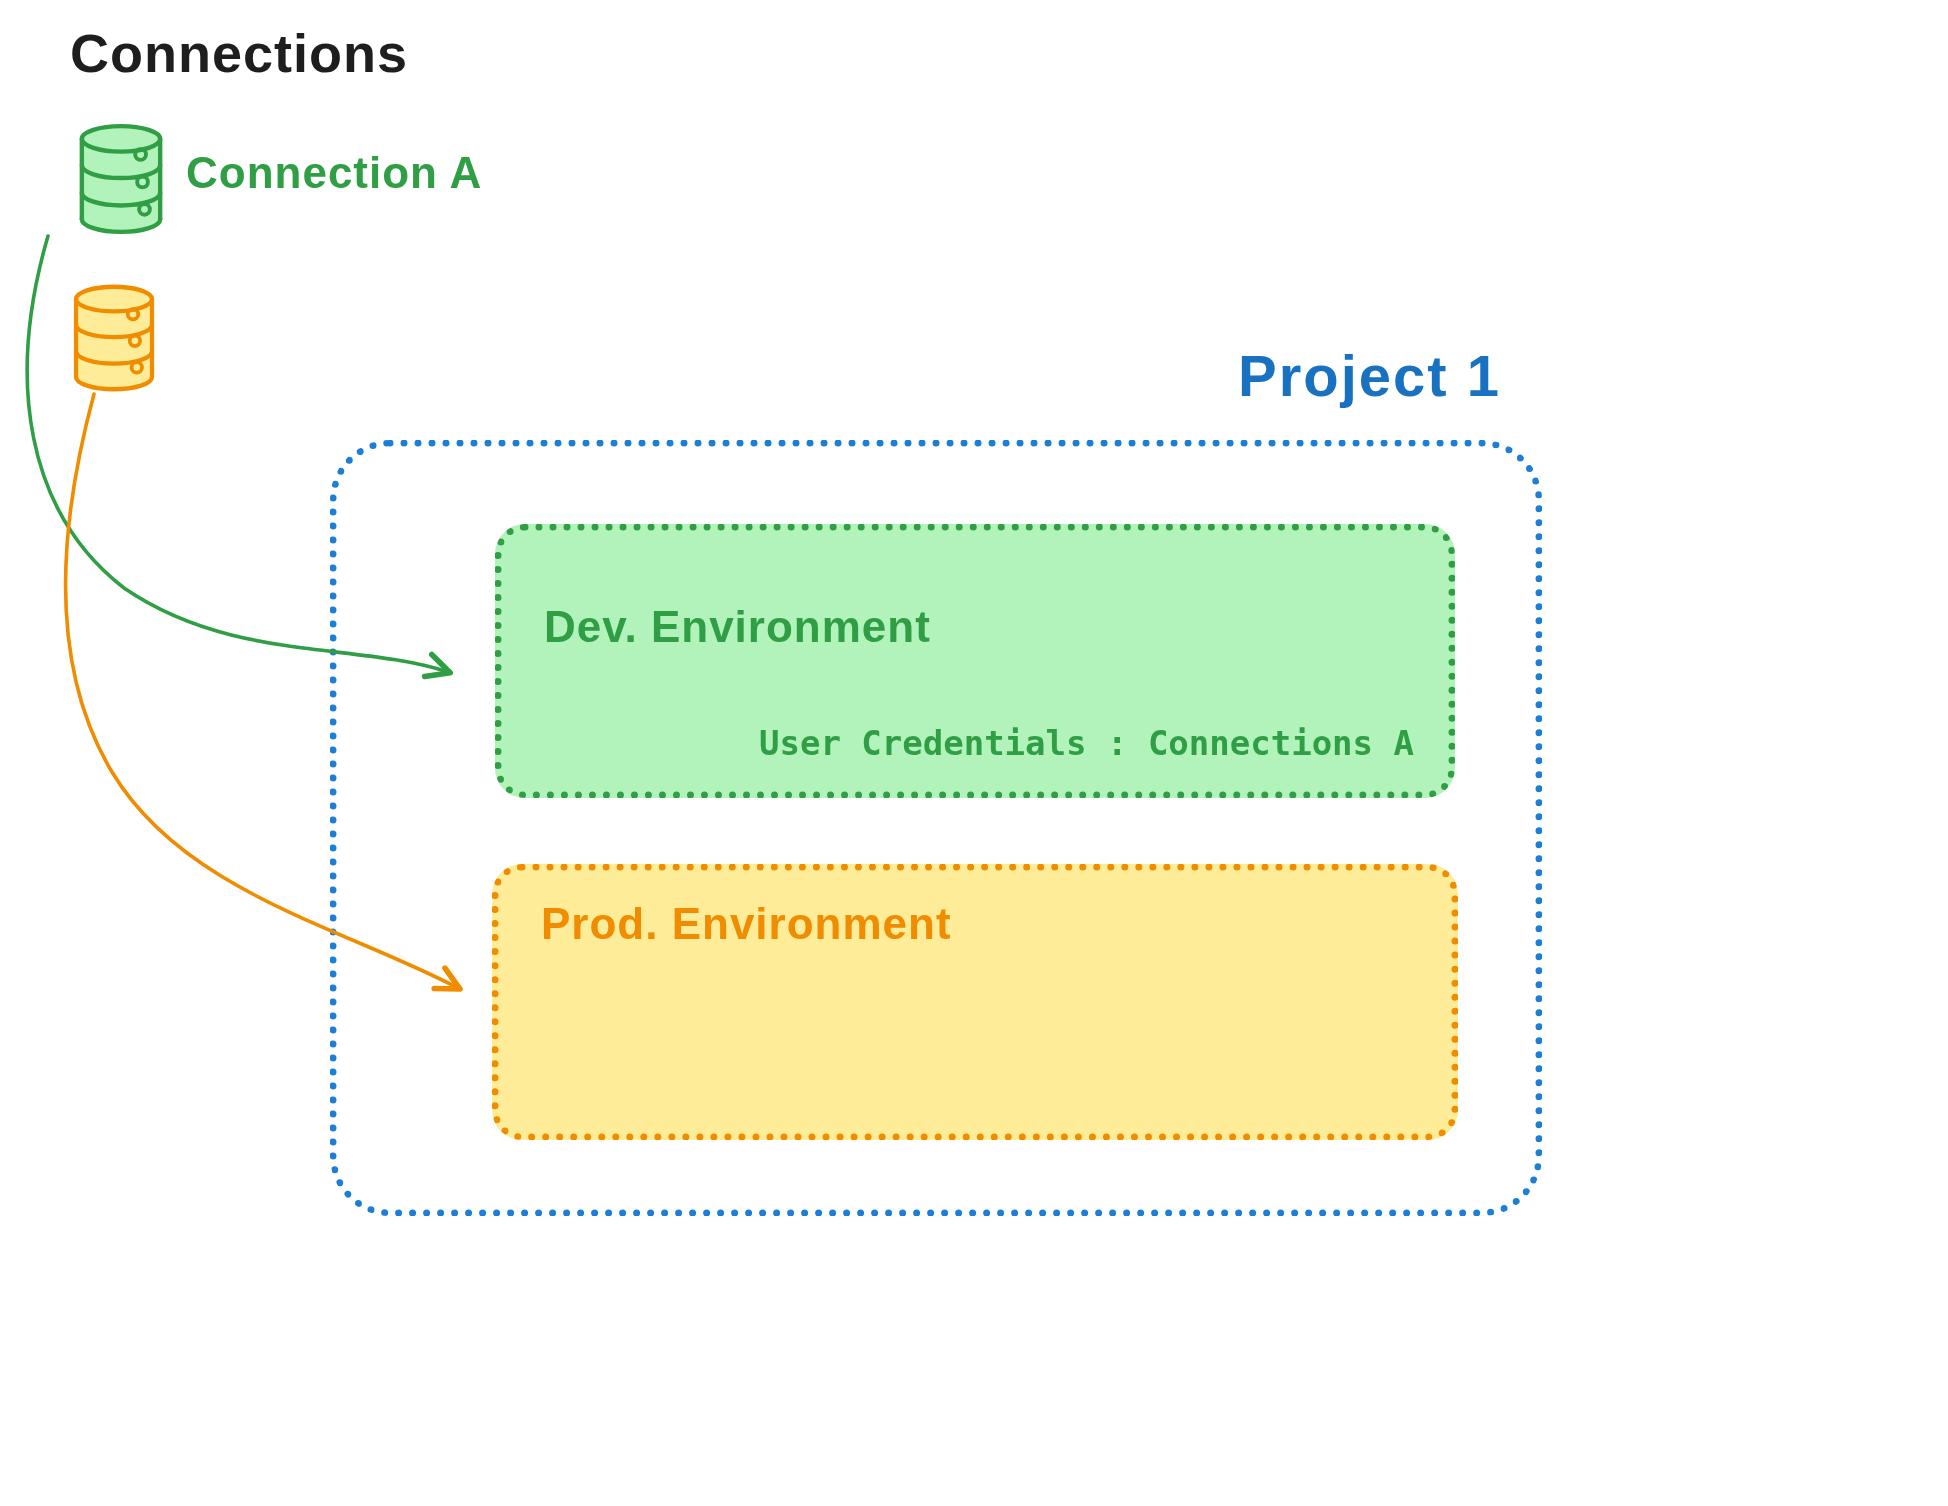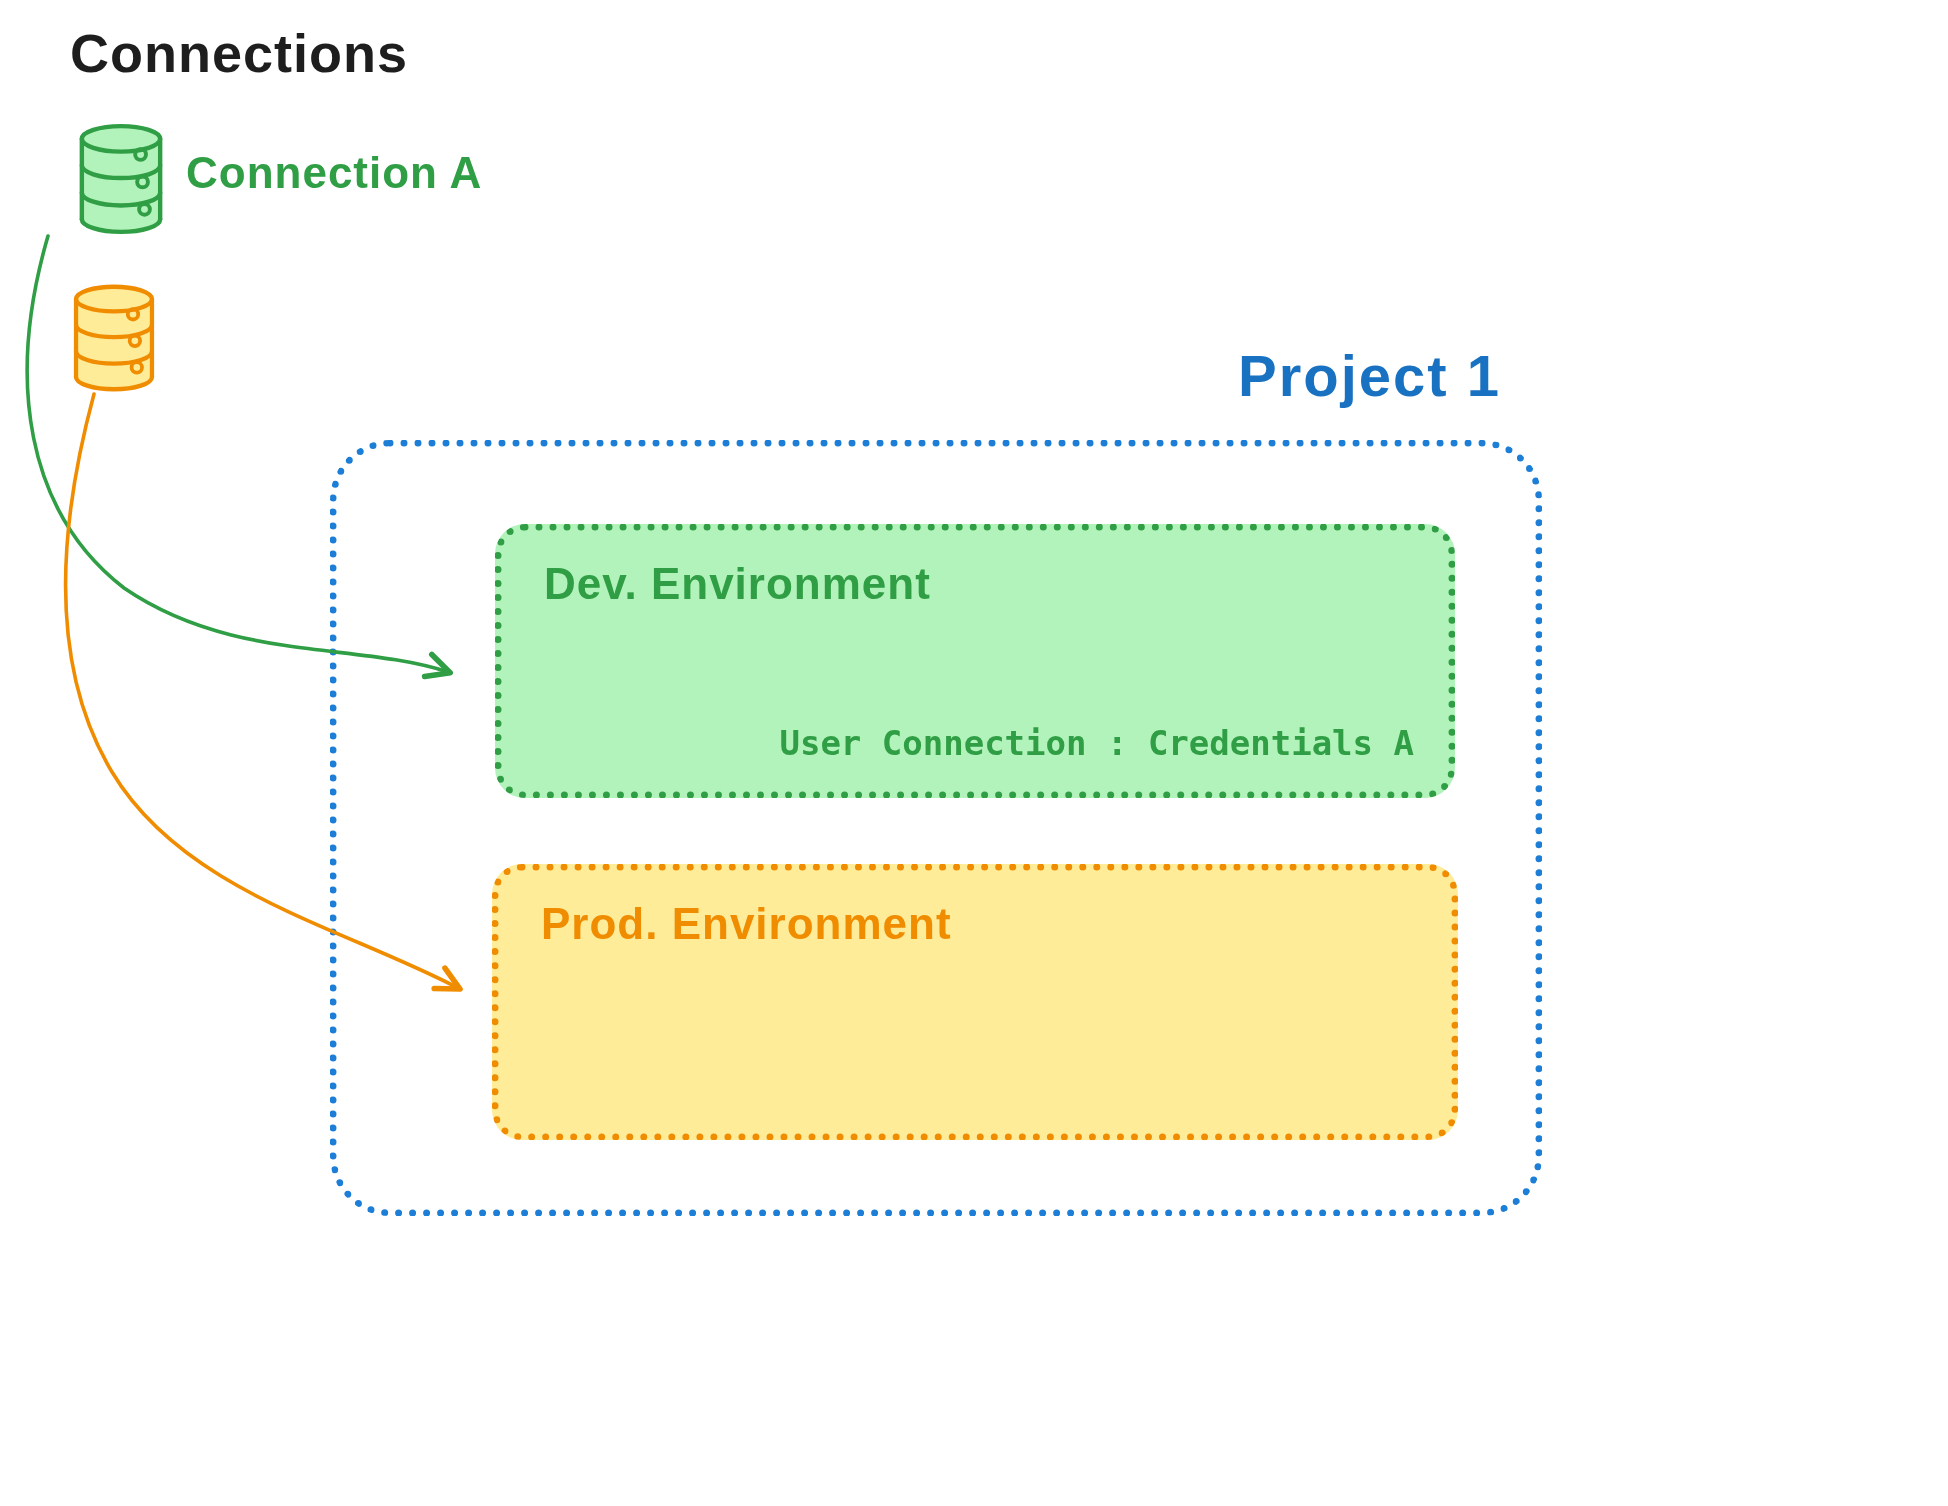--- a/index.html
+++ b/index.html
@@ -71,21 +71,21 @@
     border: 7px dotted #f08c00;
   }
 
   .env-name {
     position: absolute;
     left: 42px; top: 28px;
     font-size: 44px;
     font-weight: 700;
     letter-spacing: 1px;
   }
-  .env-dev .env-name { color: #2f9e44; }
+  .env-dev .env-name { color: #2f9e44; margin-top: 43px; }
   .env-prod .env-name { color: #f08c00; }
 
   .env-credentials {
     position: absolute;
     right: 34px; bottom: 28px;
     font-family: "DejaVu Sans Mono", monospace;
     font-size: 34px;
     font-weight: 700;
     white-space: nowrap;
   }
@@ -137,21 +137,21 @@
     </svg>
   </div>
 
 
   <div class="abs project-title">Project 1</div>
 
   <div class="abs project-box"></div>
 
   <div class="abs env-box env-dev">
     <div class="env-name">Dev. Environment</div>
-    <div class="env-credentials">User Connection : Credentials A</div>
+    <div class="env-credentials">User Credentials : Connections A</div>
   </div>
 
   <div class="abs env-box env-prod">
     <div class="env-name">Prod. Environment</div>
   </div>
 
   <svg class="abs arrows-layer" width="1948" height="1506" viewBox="0 0 1948 1506">
     <defs>
       <marker id="ah-green" viewBox="0 0 14 14" refX="11" refY="7" markerWidth="9" markerHeight="9" orient="auto-start-reverse">
         <path d="M2 2 L12 7 L2 12" fill="none" stroke="#2f9e44" stroke-width="2.4" stroke-linecap="round" stroke-linejoin="round"></path>

